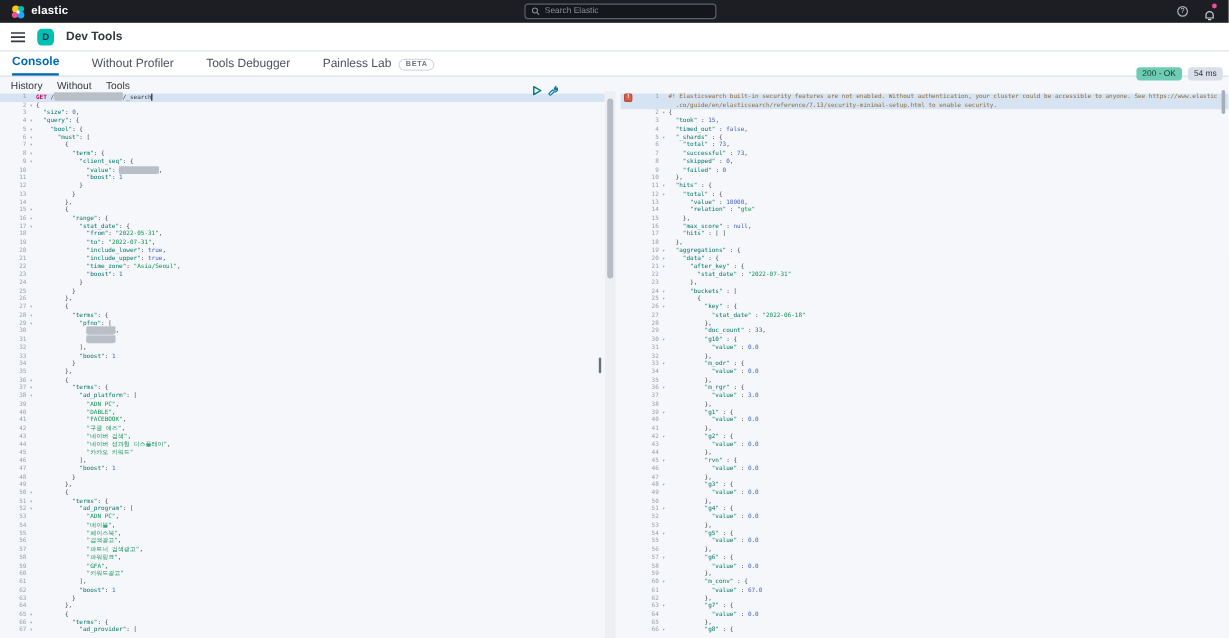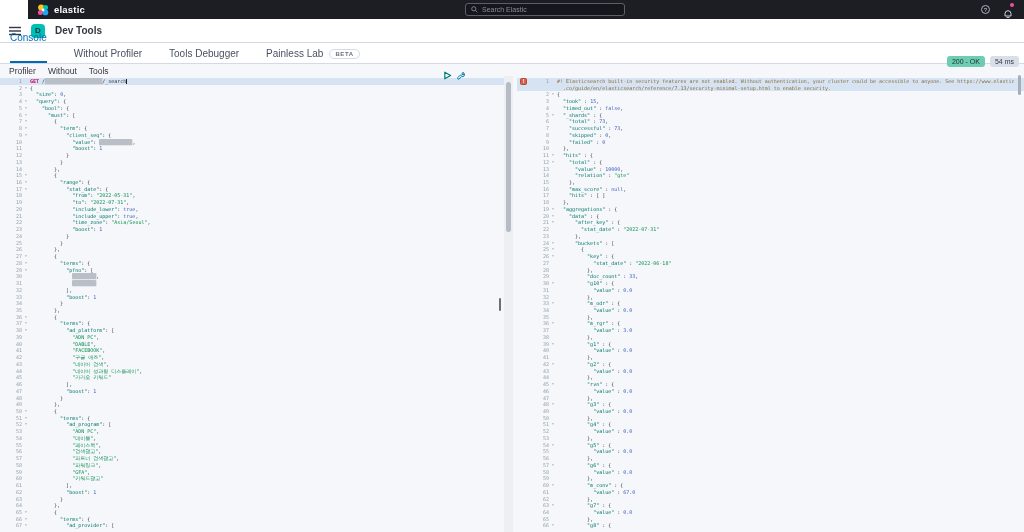--- a/index.html
+++ b/index.html
@@ -1,20 +1,20 @@
 <!DOCTYPE html>
 <html style="--navbar_bg: #1d1e24; --accent_pink: #f04e98; --teal: #00bfb3; --link_blue: #006bb4; --border: #d3dae6; --ok_badge: #6dccb1; --t_method: #c80a68; --t_key: #00756c; --t_str: #0f9154; --t_num: #3f5fc2; --t_warn: #8a6d3b;"><head>
 <meta charset="utf-8">
 <style>
   html,body{margin:0;padding:0;}
   body{width:1024px;height:532px;position:relative;overflow:hidden;background:#fff;
        font-family:"Liberation Sans",sans-serif;-webkit-font-smoothing:antialiased;}
 
   
-  .navbar{height:19px;background:var(--navbar_bg,#1d1e24);display:flex;position:relative;margin-left:28px;}
+  .navbar{height:19px;background:var(--navbar_bg,#1d1e24);display:flex;position:relative;}
   .brand{display:flex;align-items:center;gap:5px;padding:0 9px;}
   .brand-text{color:#fff;font-size:9.5px;font-weight:700;letter-spacing:.2px;}
   .nav-search{position:absolute;left:437px;top:3px;width:160px;height:13px;box-sizing:border-box;
      border:1px solid #5a6069;border-radius:3px;background:#16171c;display:flex;align-items:center;gap:4px;padding:0 5px;}
   .nav-search .ph{color:#878e99;font-size:7px;}
   .nav-icons{margin-left:auto;display:flex;gap:13px;padding-right:11px;align-items:center;}
   .help-circ{width:9px;height:9px;border:1px solid #aab0bb;border-radius:50%;color:#ccd2da;
      font-size:6px;line-height:9px;text-align:center;box-sizing:border-box;}
   .bell-wrap{position:relative;width:10px;height:10px;}
   .dot{position:absolute;right:-1px;top:-2px;width:4px;height:4px;border-radius:50%;background:var(--accent_pink,#f04e98);}
@@ -23,21 +23,21 @@
   .crumb-bar{height:23px;background:#fff;border-bottom:1px solid var(--border,#d3dae6);
      display:flex;align-items:center;gap:10px;padding:0 9px;}
   .space-badge{width:14px;height:14px;border-radius:4px;background:var(--teal,#00bfb3);color:#06313c;
      font-size:8px;font-weight:700;line-height:14px;text-align:center;}
   .crumb-title{font-size:10px;color:#343741;font-weight:bold;}
 
   
   .tabs-bar{height:20px;background:#fff;border-bottom:1px solid var(--border,#d3dae6);
      display:flex;align-items:flex-end;gap:27px;padding:0 10px;}
   .tab{font-size:10px;color:#4a5161;padding-bottom:4px;display:flex;align-items:center;gap:6px;cursor:pointer;}
-  .tab.active{color:var(--link_blue,#006bb4);border-bottom:2px solid var(--link_blue,#006bb4);padding-bottom:18px;}
+  .tab.active{color:var(--link_blue,#006bb4);border-bottom:2px solid var(--link_blue,#006bb4);padding-bottom:4px;font-weight:bold;}
   .beta{font-size:6px;border:1px solid var(--border,#d3dae6);border-radius:7px;padding:1px 5px;
      color:#69707d;letter-spacing:.6px;font-weight:700;}
 
   
   .sub-bar{height:14px;background:#f5f7fa;display:flex;align-items:center;gap:12px;padding:0 9px;}
   .sub-link{font-size:8.5px;color:#343741;cursor:pointer;}
   .status-badges{position:absolute;top:56px;right:5px;display:flex;gap:5px;z-index:5;}
   .badge{font-size:7px;padding:1px 5px;border-radius:3px;color:#16322b;line-height:9px;}
   .badge.ok{background:var(--ok_badge,#6dccb1);}
   .badge.ms{background:#d9dfe8;color:#343741;}
@@ -130,21 +130,21 @@
   <div class="tab">
     <span>Tools Debugger</span>
   </div>
   <div class="tab">
     <span>Painless Lab</span>
     <span class="beta">BETA</span>
   </div>
 </div>
 
 <div class="sub-bar">
-  <span class="sub-link">Profiler</span>
+  <span class="sub-link">History</span>
   <span class="sub-link">Without</span>
   <span class="sub-link">Tools</span>
 </div>
 
 <div class="status-badges">
   <span class="badge ok">200 - OK</span>
   <span class="badge ms">54 ms</span>
 </div>
 
 <div class="editors">

